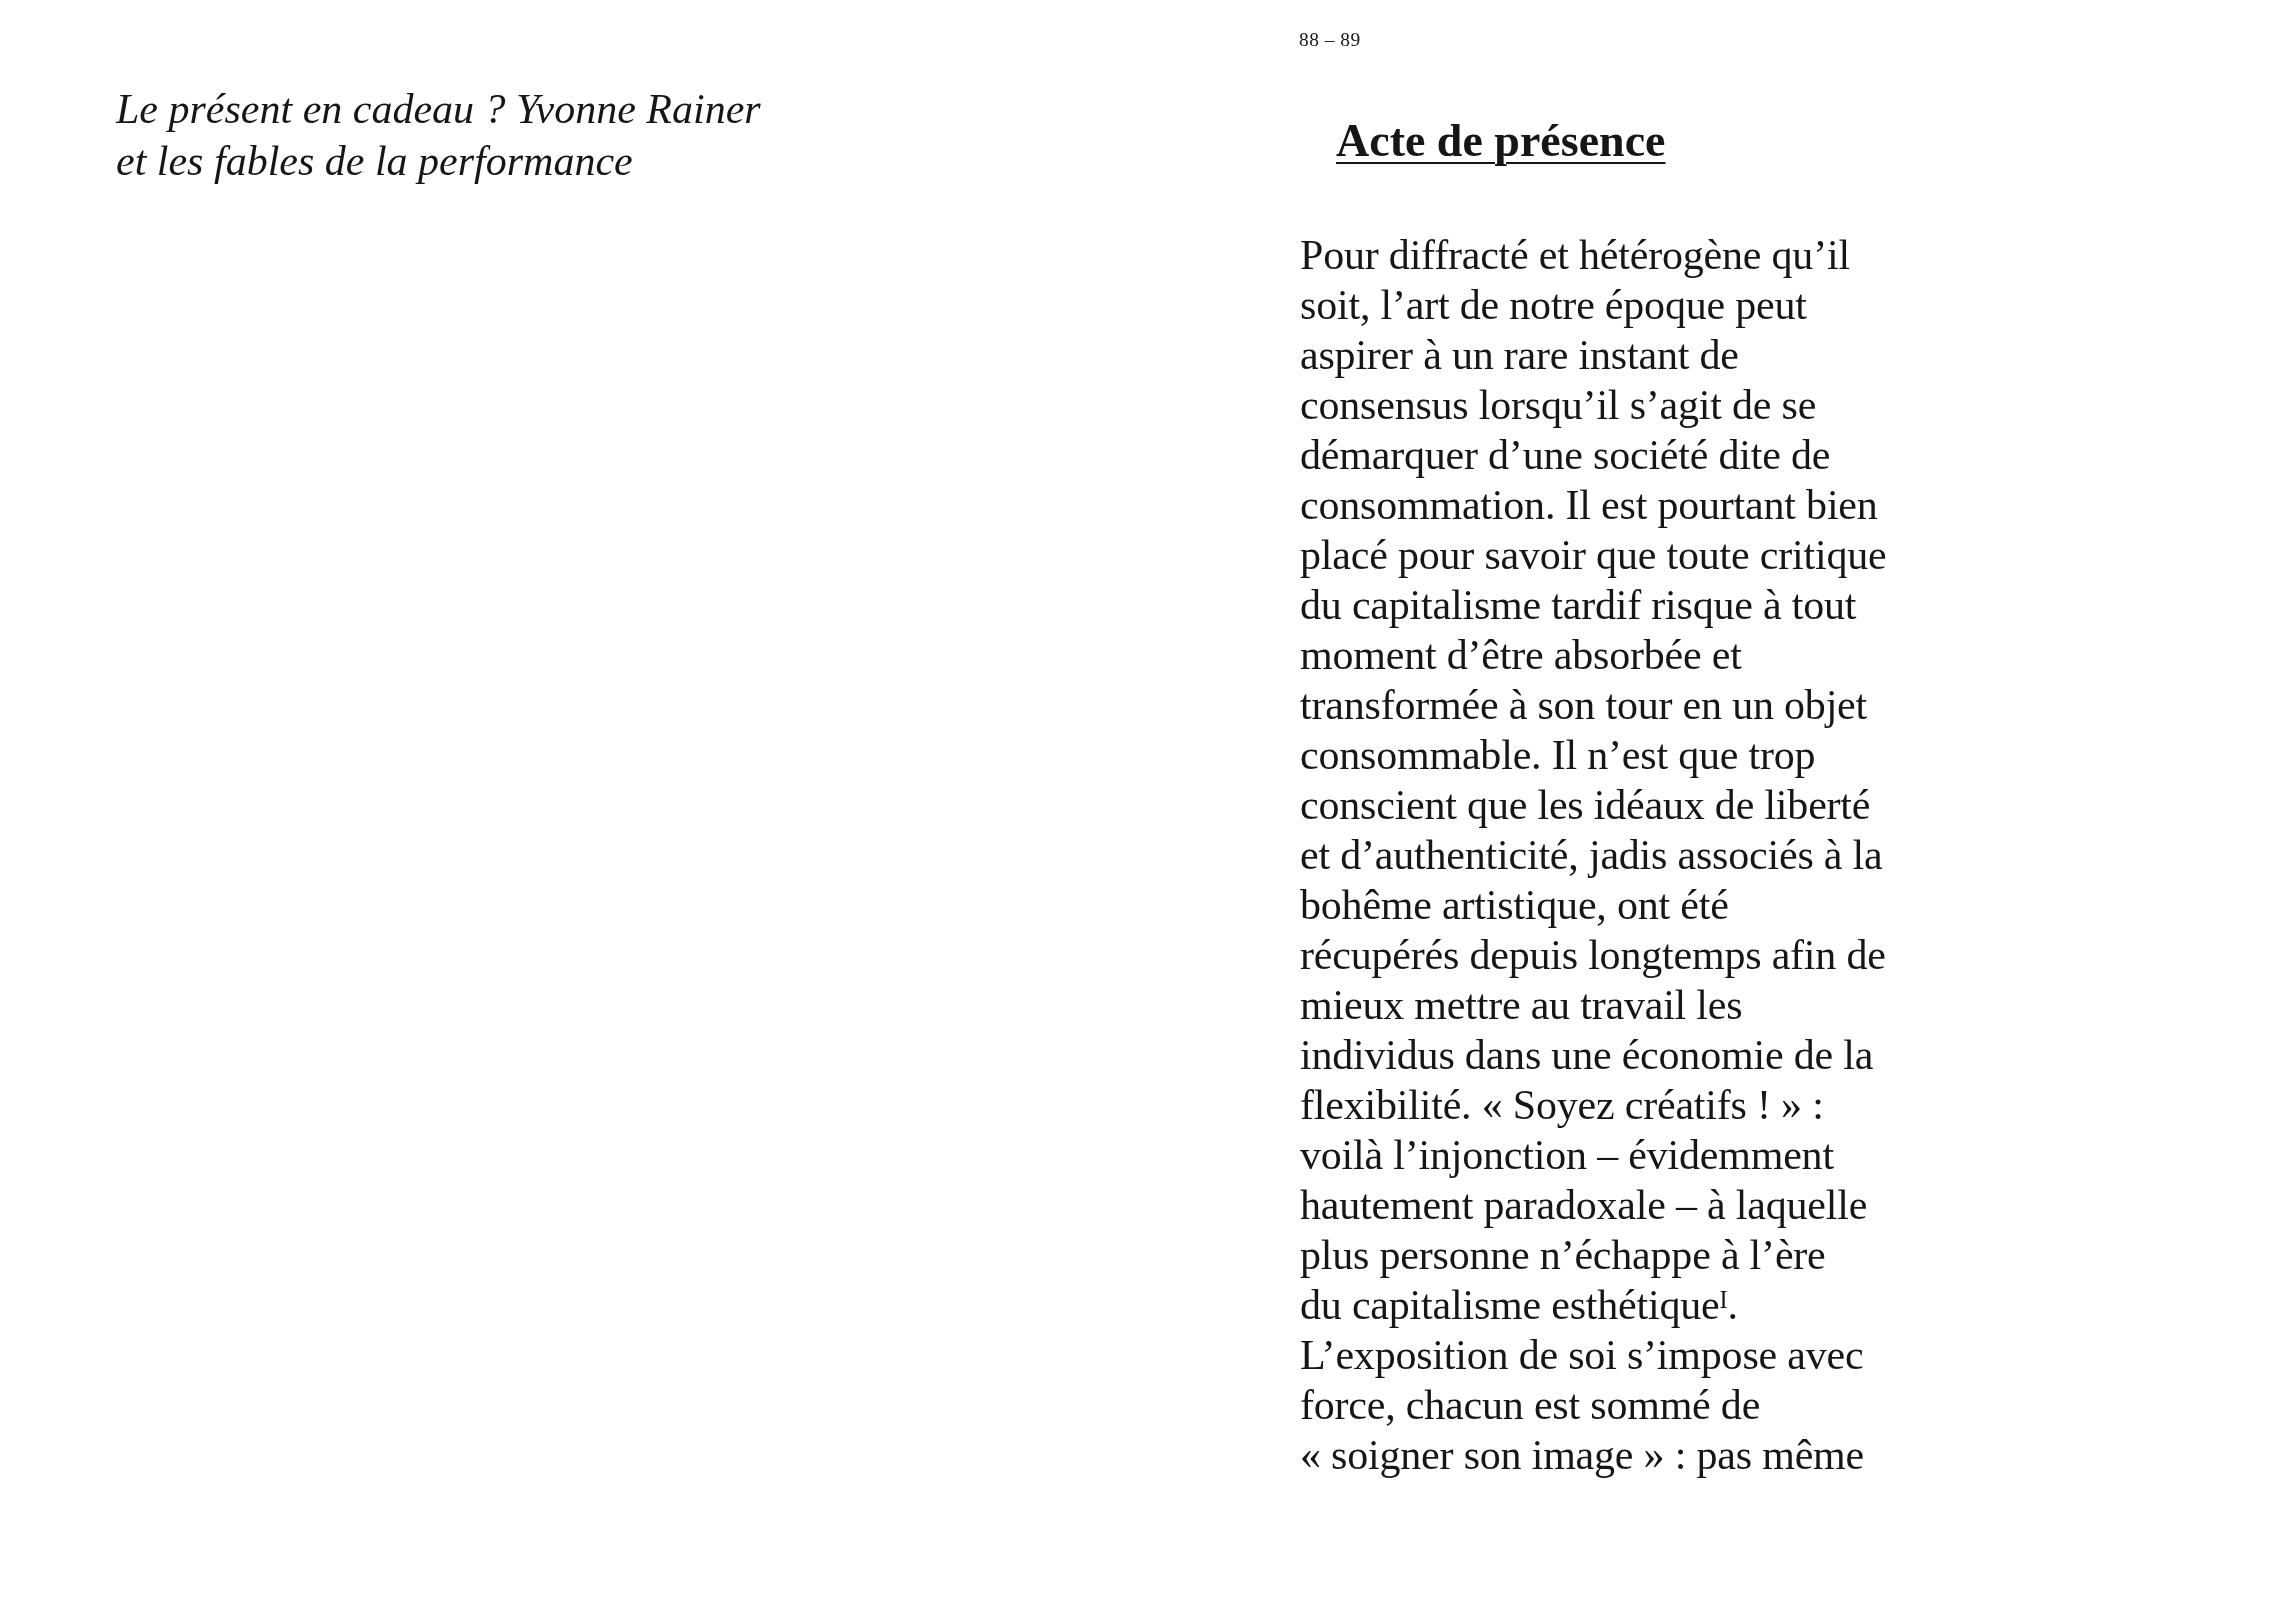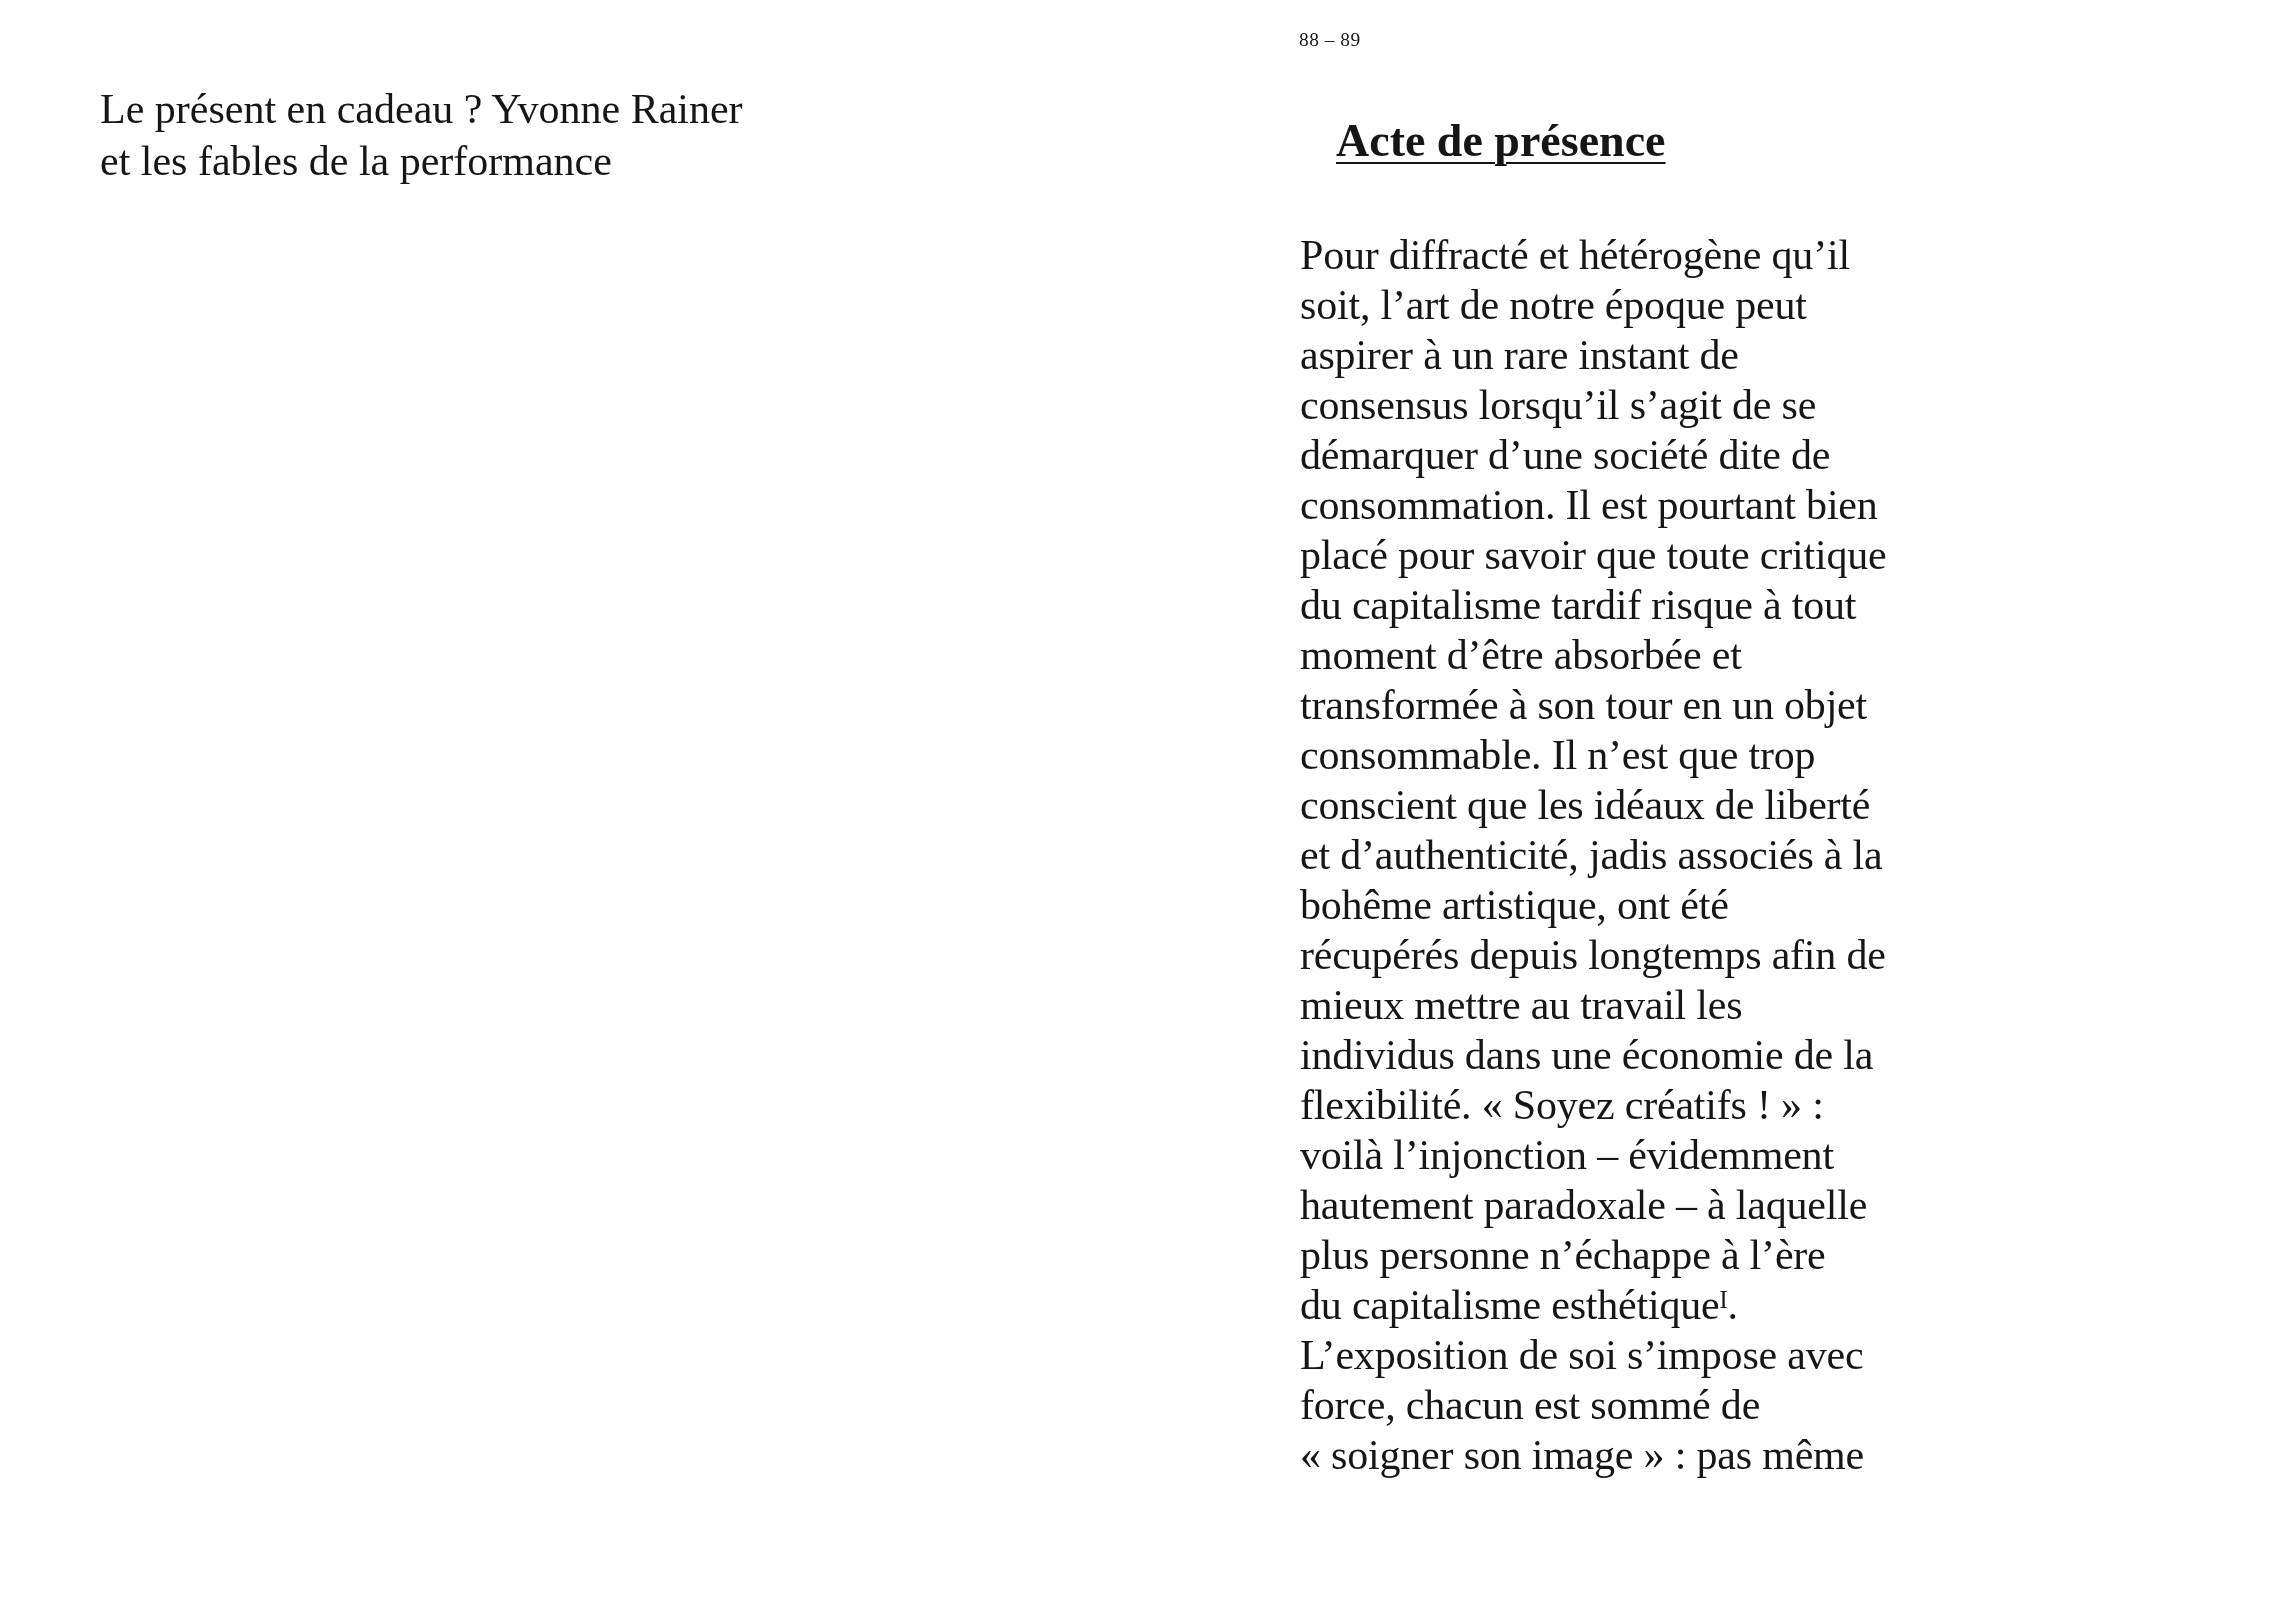--- a/index.html
+++ b/index.html
@@ -7,22 +7,23 @@
     position: relative;
     width: 2292px;
     height: 1604px;
     background: #ffffff;
     color: #161616;
     font-family: "Liberation Serif", "DejaVu Serif", serif;
     overflow: hidden;
   }
   .left-title {
     position: absolute;
-    left: 100px;
+    left: 116px;
     top: 83px;
+    font-style: italic;
     font-size: 42px;
     line-height: 52px;
     white-space: pre-line;
   }
   .folio {
     position: absolute;
     left: 1299px;
     top: 29px;
     font-size: 19.4px;
     letter-spacing: 0.5px;

